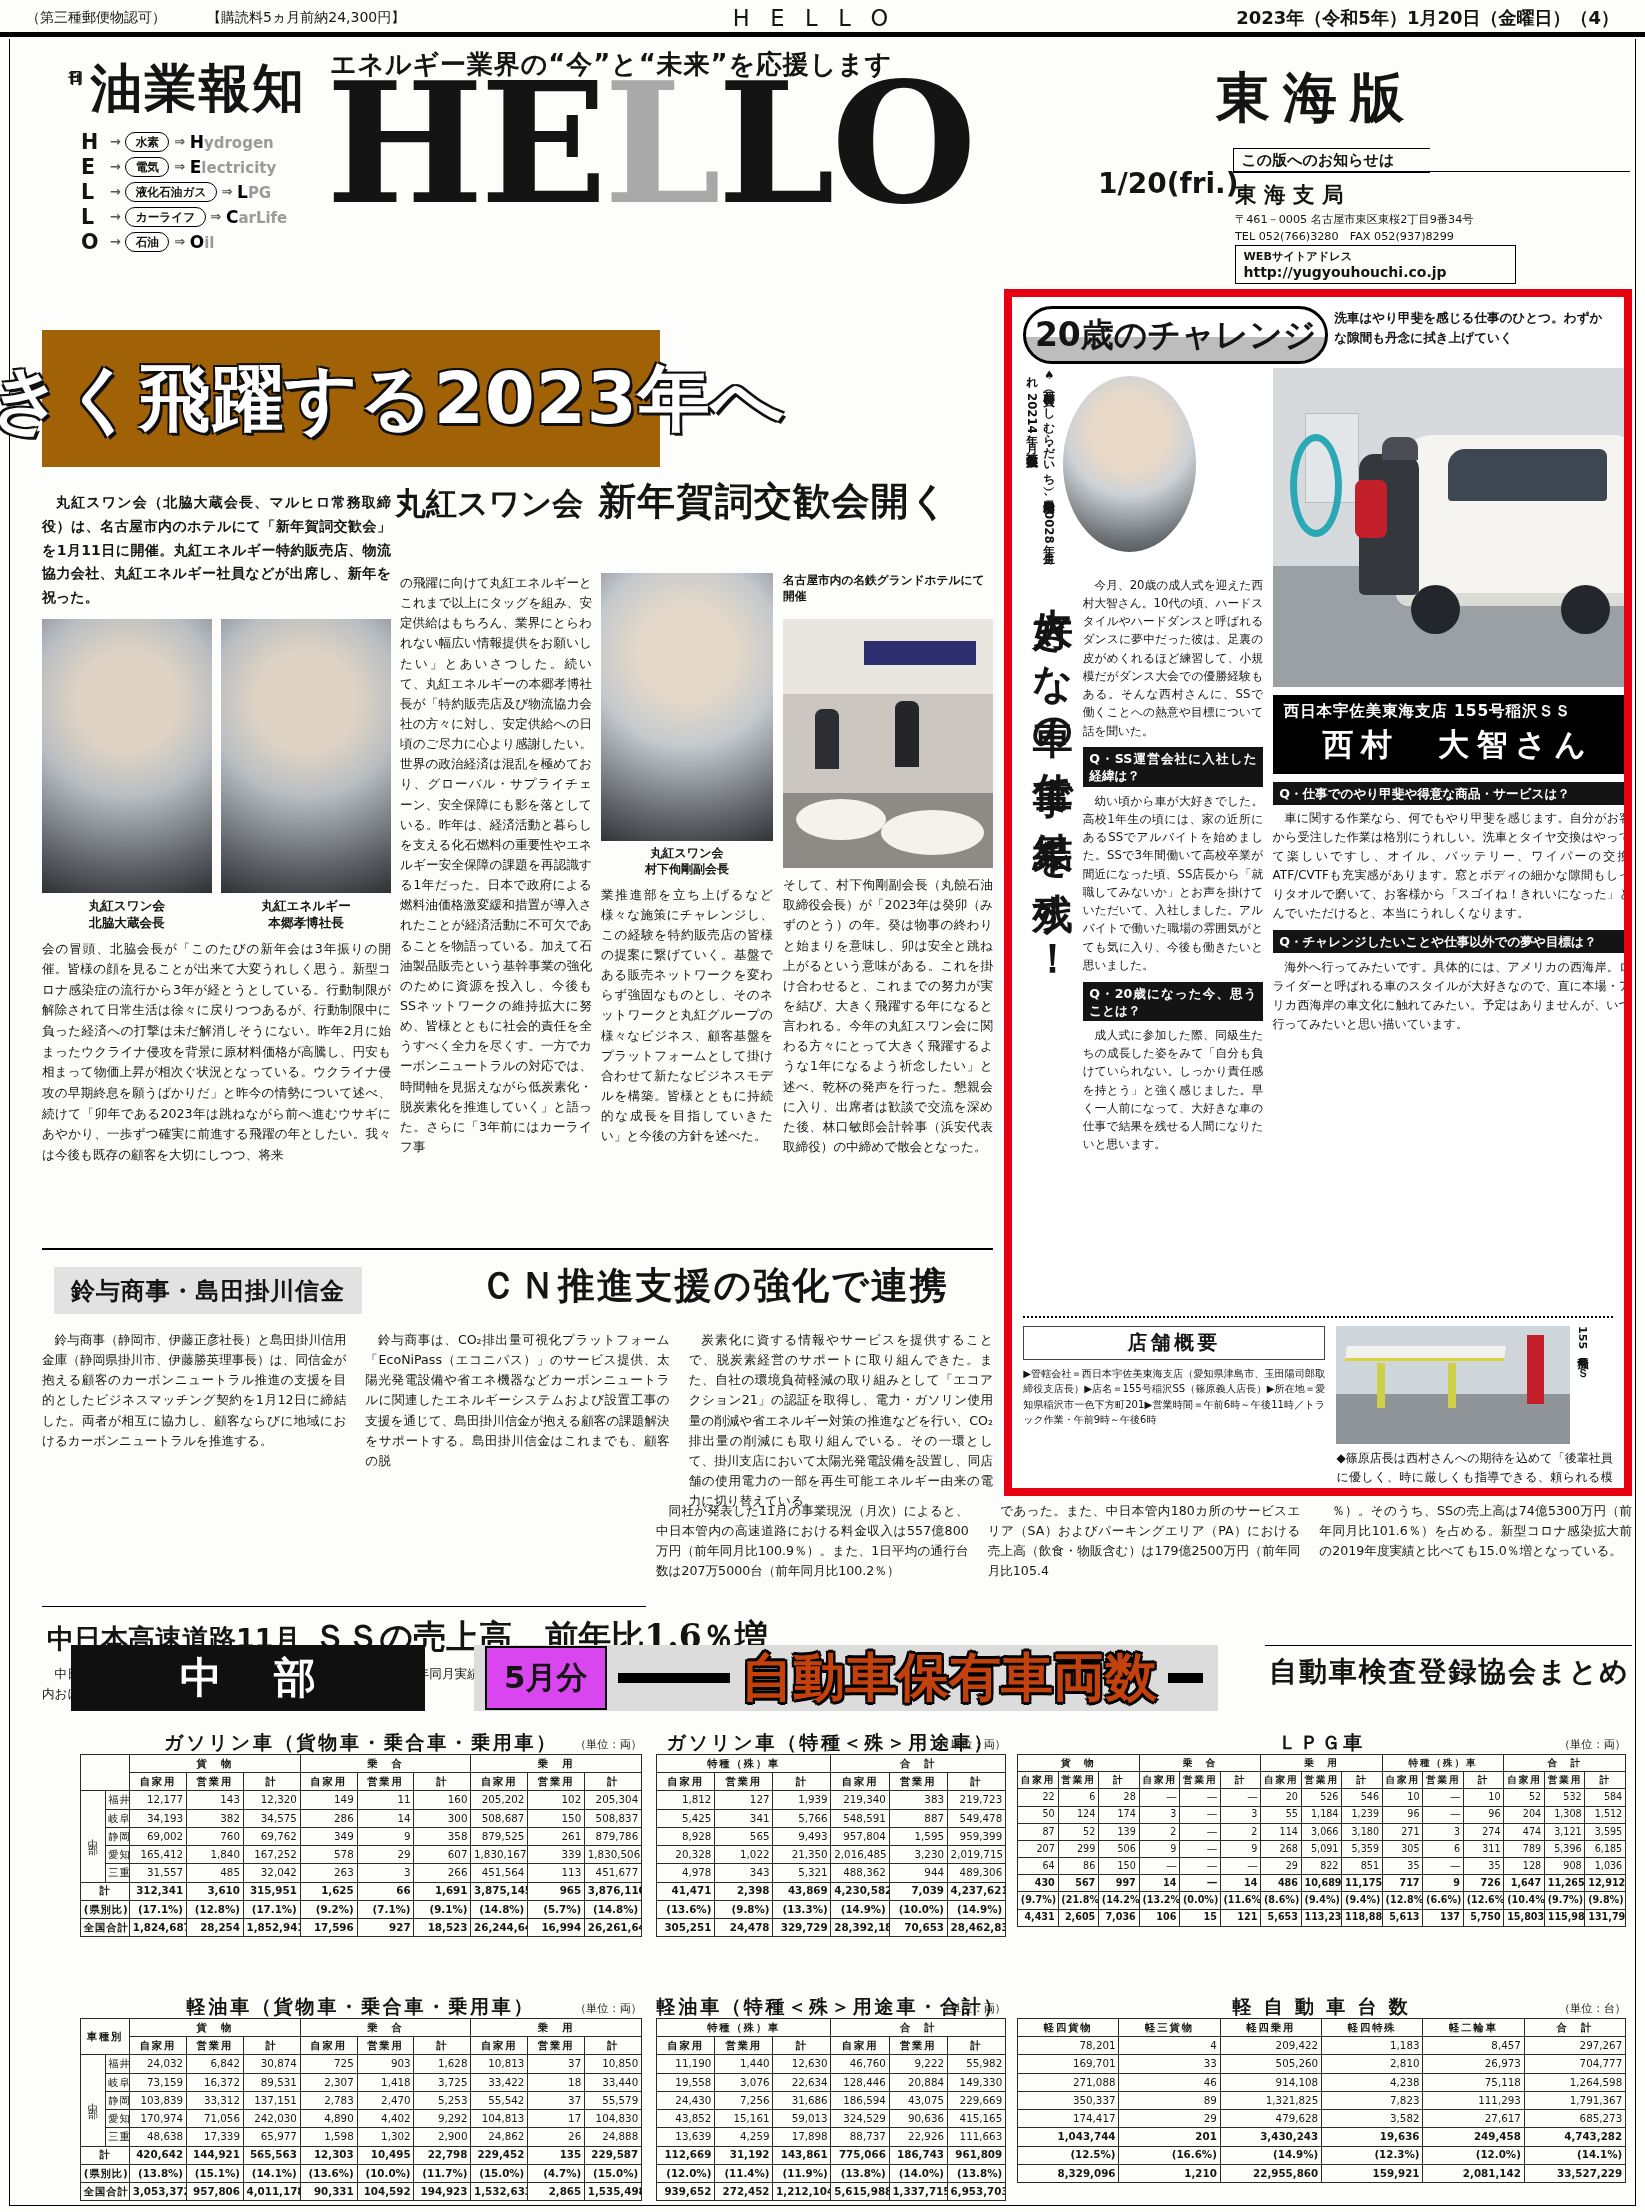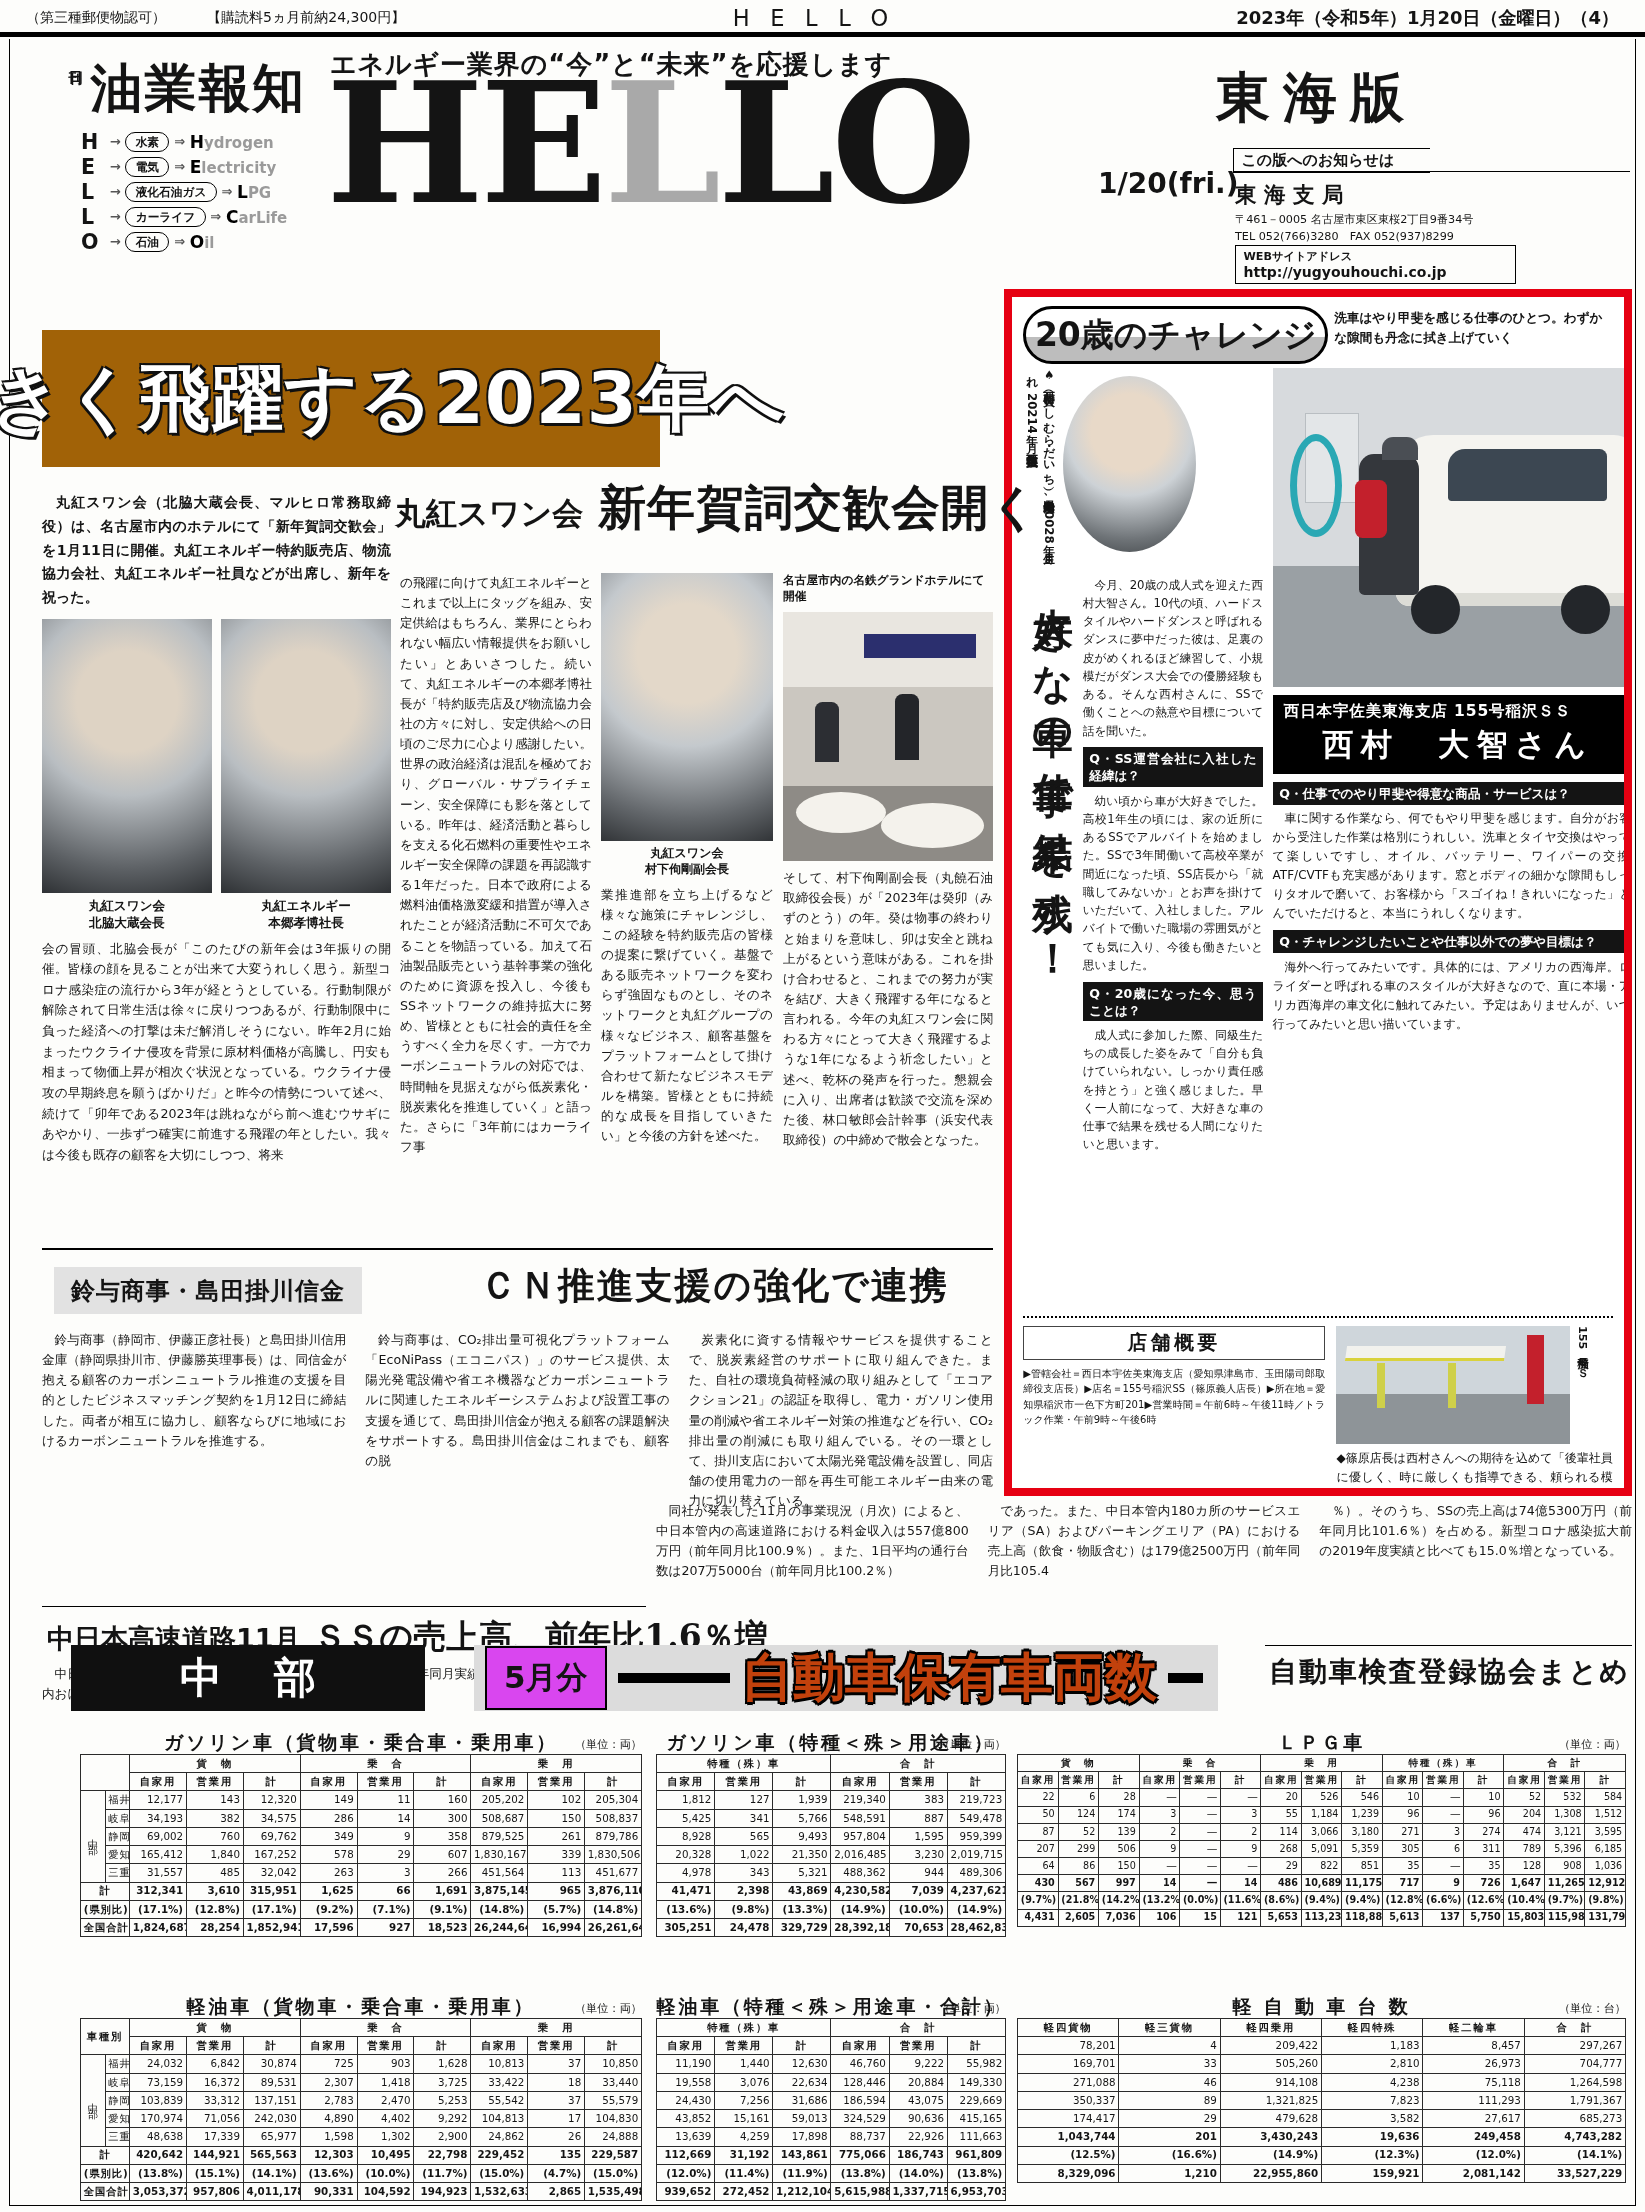--- a/index.html
+++ b/index.html
@@ -82,35 +82,35 @@
   .ss-col { position:absolute; left:41px; top:37px; width:7.5px; height:45px; background:#cfd04a; }
   .ss-col2 { position:absolute; left:112px; top:37px; width:7.5px; height:45px; background:#cfd04a; }
   .ss-sign { position:absolute; right:26px; top:9.4px; width:17px; height:69px; background:#c3202c; }
   .ss-caption { writing-mode:vertical-rl; font-size:11.2px; font-weight:700; height:118px; }
   .store-note { font-size:12px; line-height:1.55; margin-top:5.6px; text-align:justify; }
 
   
   .banner { position:absolute; left:42px; top:330px; width:618px; height:137px; background:#a16207; color:#fff; display:flex; align-items:center; justify-content:center; font-size:72px; font-weight:900; letter-spacing:0.9px; white-space:nowrap; text-shadow:2.8px 2.8px 0 #101010,-1.9px 1.9px 0 #101010,1.9px -1.9px 0 #101010,-1.9px -1.9px 0 #101010; }
   .ma-head { position:absolute; left:395px; top:476px; width:604px; display:flex; align-items:baseline; gap:15px; white-space:nowrap; }
   .ma-kicker { font-size:31px; font-weight:900; }
-  .ma-title { font-family:"DejaVu Serif","Liberation Serif",serif; font-size:48px; font-weight:700; letter-spacing:0.9px; }
+  .ma-title { font-family:"DejaVu Serif","Liberation Serif",serif; font-size:38px; font-weight:700; letter-spacing:0.9px; }
   .ma-colA { position:absolute; left:42px; top:491px; width:349px; }
   .ma-lead { font-size:14px; line-height:1.7; font-weight:600; text-indent:1em; text-align:justify; margin-bottom:9.4px; }
   .portraits { display:flex; gap:9.4px; }
   .p-photo { width:170px; height:274px; background:radial-gradient(circle at 50% 30%, #ded3c4 0 24%, #b9bec2 45%, #5d6165 80%, #2e3134 100%); }
   .p-caps { display:flex; gap:9.4px; margin-top:3.7px; }
   .p-cap { width:170px; text-align:center; font-size:12.6px; font-weight:700; line-height:1.35; white-space:pre-line; }
   .ma-colA-text { font-size:12.6px; line-height:1.64; text-align:justify; margin-top:7.5px; height:275px; overflow:hidden; }
   .ma-colB { position:absolute; left:400px; top:573px; width:192px; font-size:12.6px; line-height:1.6; text-align:justify; height:669px; overflow:hidden; }
   .ma-colC { position:absolute; left:601px; top:573px; width:172px; }
   .p-photo2 { width:172px; height:268px; background:radial-gradient(circle at 50% 30%, #e3d8c9 0 24%, #c4c9cd 45%, #63676b 80%, #313437 100%); }
   .p-cap2 { text-align:center; font-size:12px; font-weight:700; line-height:1.35; white-space:pre-line; margin-top:3.7px; }
   .ma-colC-text { font-size:12.6px; line-height:1.6; text-align:justify; margin-top:7.5px; height:335px; overflow:hidden; }
   .ma-colD { position:absolute; left:783px; top:573px; width:210px; }
-  .ev-cap { font-size:11.7px; font-weight:700; line-height:1.35; margin-bottom:7px; }
+  .ev-cap { font-size:11.7px; font-weight:700; line-height:1.35; margin-bottom:14px; }
   .event-photo { position:relative; width:210px; height:249px; background:linear-gradient(#e9e6e0 0 30%, #cbc7c0 30% 70%, #8e8b86 70% 100%); overflow:hidden; }
   .ev-table1 { position:absolute; left:13px; bottom:28px; width:90px; height:41px; background:#f4f2ec; border-radius:50%; }
   .ev-table2 { position:absolute; right:9.4px; bottom:13px; width:103px; height:45px; background:#f4f2ec; border-radius:50%; }
   .ev-banner { position:absolute; right:17px; top:22.5px; width:112px; height:24px; background:#2b2f6e; }
   .ev-fig1 { position:absolute; left:32px; top:90px; width:24px; height:60px; background:#2c2e33; border-radius:7.5px 7.5px 0 0; }
   .ev-fig2 { position:absolute; left:112px; top:82px; width:24px; height:66px; background:#232529; border-radius:7.5px 7.5px 0 0; }
   .ma-colD-text { font-size:12.6px; line-height:1.6; text-align:justify; margin-top:7.5px; height:371px; overflow:hidden; }
   .div1 { position:absolute; left:42px; top:1248px; width:951px; border-top:2.3px solid #000; }
 
   

